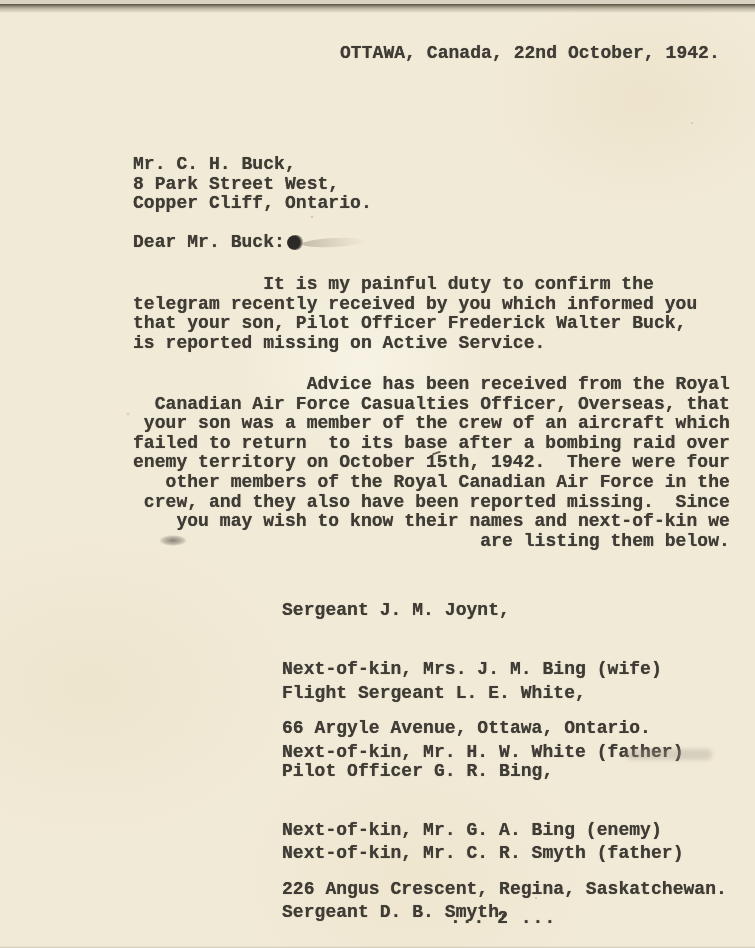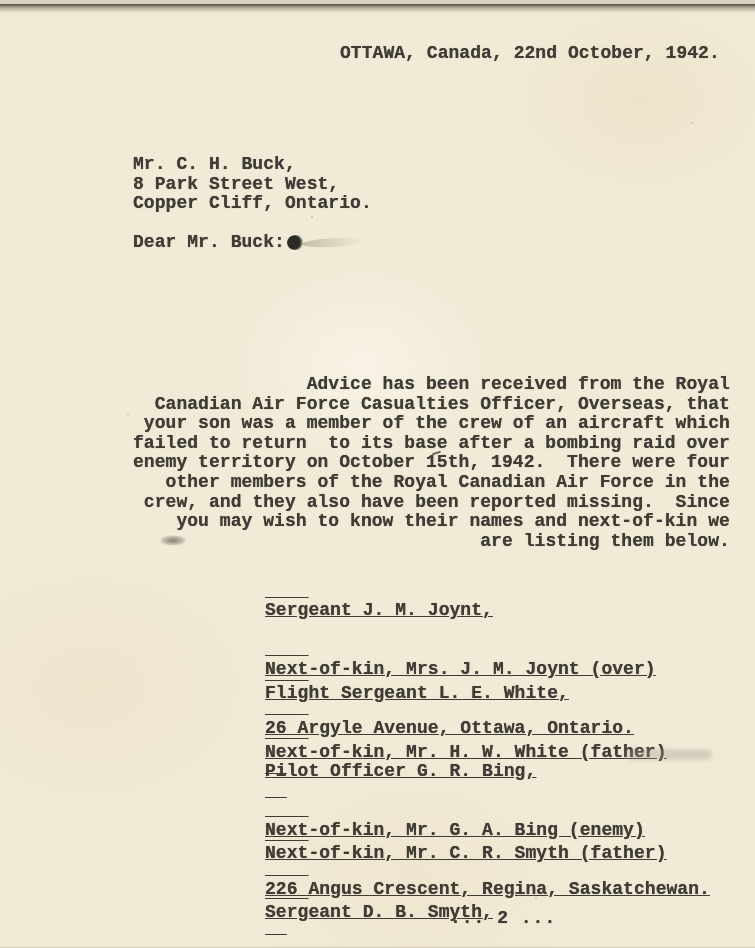--- a/index.html
+++ b/index.html
@@ -29,21 +29,21 @@
     position: absolute;
     white-space: pre;
     text-shadow: 0 0 0.7px rgba(62,57,48,0.85);
     letter-spacing: 0.05px;
   }
   .dateline   { left: 340px; top: 40px; }
   .recipient  { left: 133px; top: 151px; }
   .salutation { left: 133px; top: 229px; text-align: right; }
   .para1      { left: 133px; top: 271px; }
   .para2      { left: 133px; top: 371px; text-align: right; }
-  .crew       { left: 265px; text-decoration: underline; }
+  .crew       { left: 282px; }
   .crew-1 { top: 558px; }
   .crew-2 { top: 641px; }
   .crew-3 { top: 719px; }
   .crew-4 { top: 801px; }
   .marker { left: 450px; top: 905px; letter-spacing: 1px; }
 
   .edge { position: absolute; left: 0; width: 100%; }
   .edge-top    { top: 0; height: 9px;
     background: linear-gradient(to bottom, rgba(80,72,56,0.95), rgba(80,72,56,0.35) 45%, rgba(80,72,56,0)); }
   .edge-bottom { bottom: 0; height: 6px;
@@ -89,37 +89,41 @@
   <div class="txt dateline">OTTAWA, Canada, 22nd October, 1942.</div>
 
   <div class="txt recipient">Mr. C. H. Buck,
 8 Park Street West,
 Copper Cliff, Ontario.</div>
 
   <div class="txt salutation">Dear Mr. Buck:</div>
   <div class="ink-blot"></div>
   <div class="ink-smear"></div>
 
+  <div class="txt para1">            It is my painful duty to confirm the
+telegram recently received by you which informed you
+that your son, Pilot Officer Frederick Walter Buck,
+is reported missing on Active Service.</div>
 
   <div class="txt para2">           Advice has been received from the Royal
 Canadian Air Force Casualties Officer, Overseas, that
 your son was a member of the crew of an aircraft which
 failed to return  to its base after a bombing raid over
 enemy territory on October 15th, 1942.  There were four
 other members of the Royal Canadian Air Force in the
 crew, and they also have been reported missing.  Since
 you may wish to know their names and next-of-kin we
 are listing them below.</div>
   <div class="ink-smudge"></div>
   <div class="tick-mark"></div>
 
   <div class="txt crew crew-1">
     <div>Sergeant J. M. Joynt,</div>
-    <div>Next-of-kin, Mrs. J. M. Joynt (over)</div>
-    <div>26 Argyle Avenue, Ottawa, Ontario.</div>
+    <div>Next-of-kin, Mrs. J. M. Bing (wife)</div>
+    <div>66 Argyle Avenue, Ottawa, Ontario.</div>
   </div>
 
   <div class="txt crew crew-2">
     <div>Flight Sergeant L. E. White,</div>
     <div>Next-of-kin, Mr. H. W. White (father)</div>
   </div>
 
   <div class="txt crew crew-3">
     <div>Pilot Officer G. R. Bing,</div>
     <div>Next-of-kin, Mr. G. A. Bing (enemy)</div>

